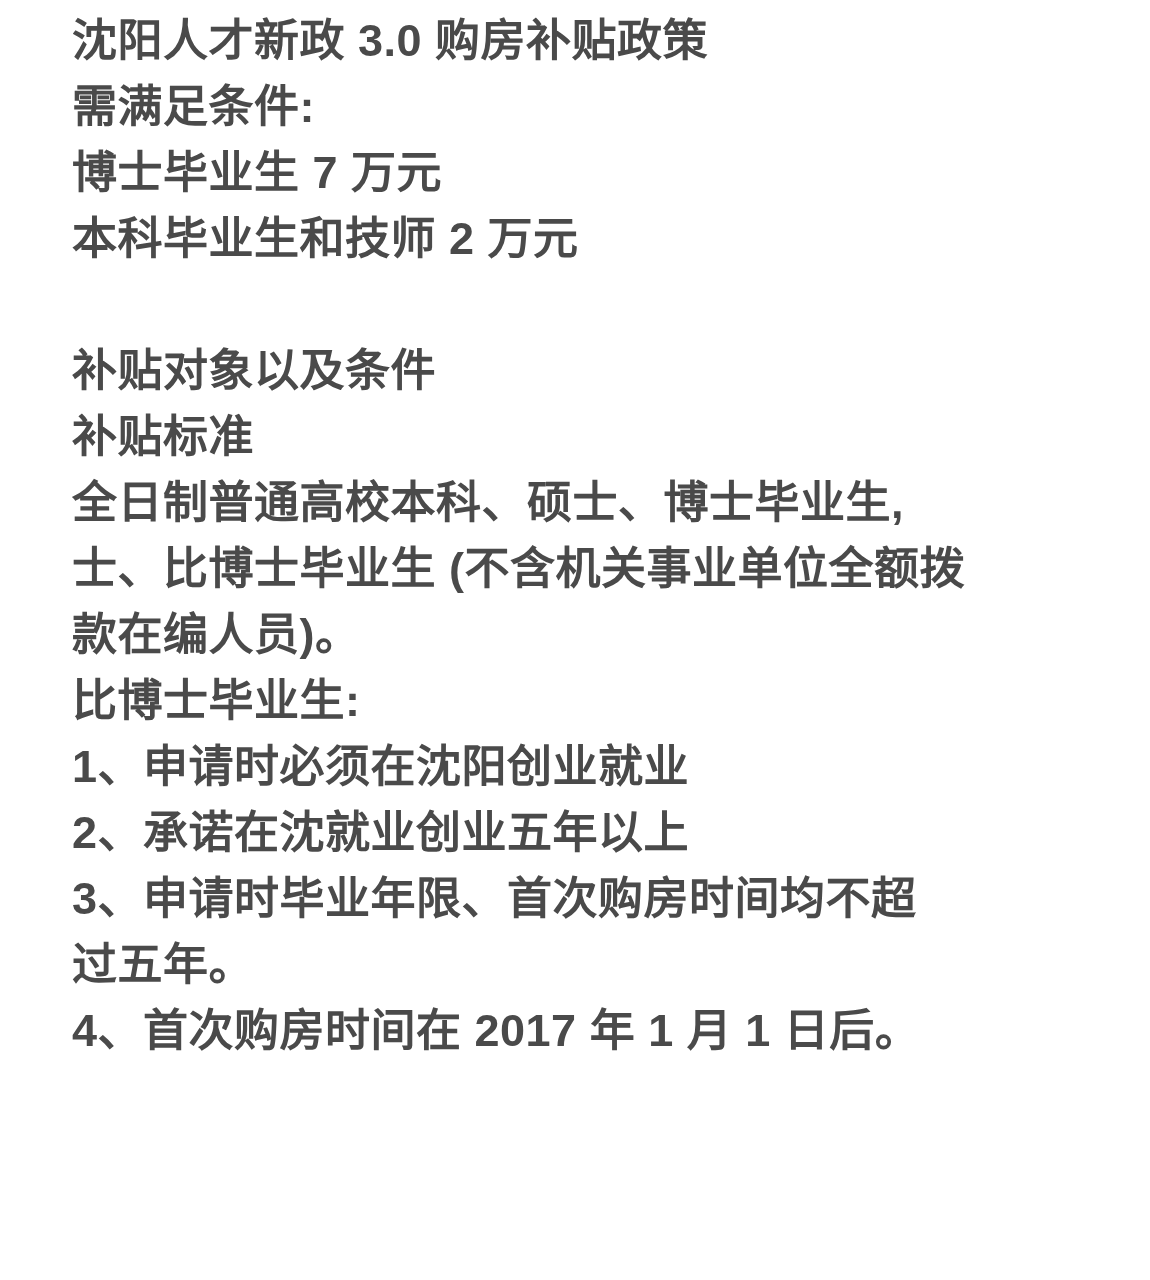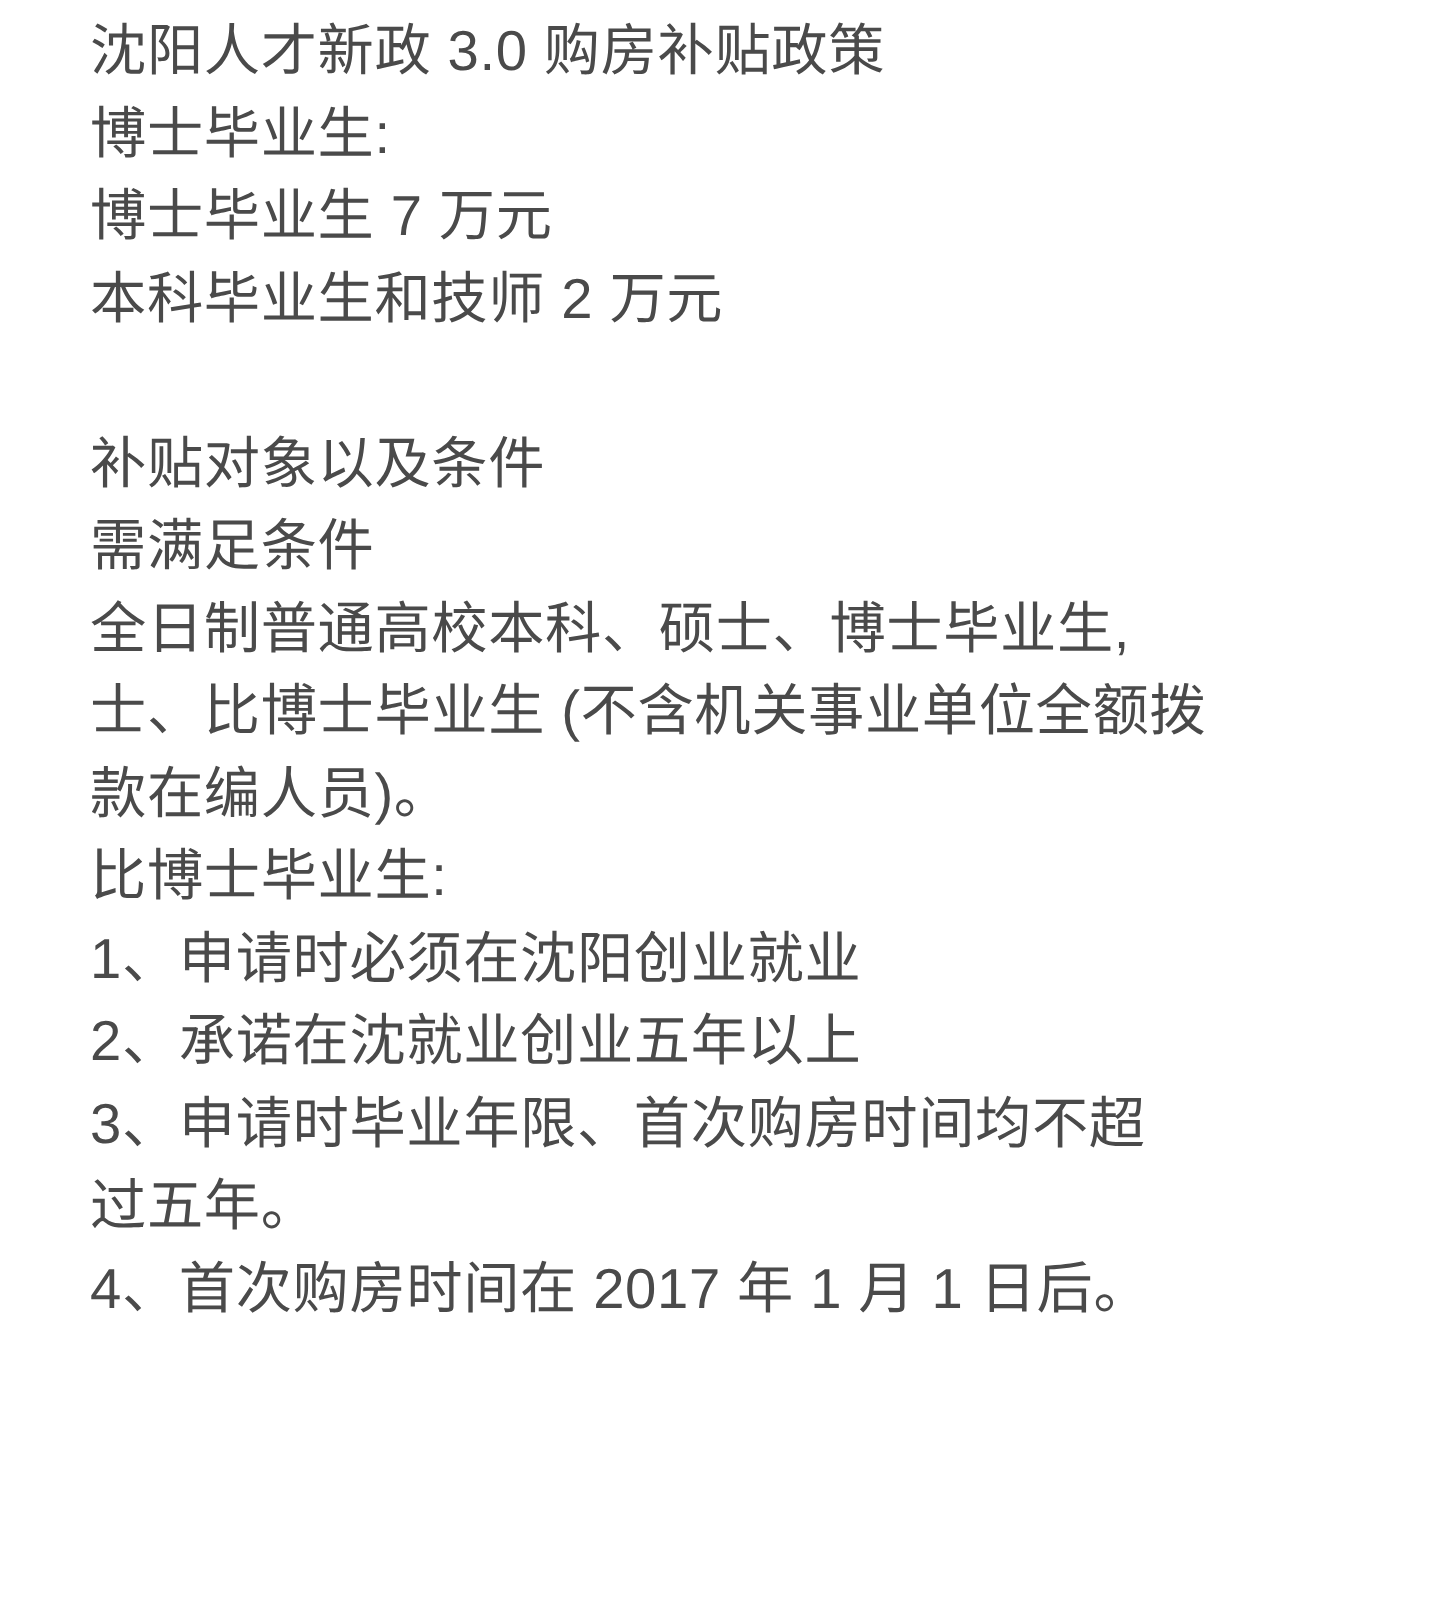--- a/index.html
+++ b/index.html
@@ -19,42 +19,42 @@
     height: 1280px;
     background: #ffffff;
     box-sizing: border-box;
     padding: 8px 70px 0 72px;
   }
   .doc-body {
     color: #4a4a4a;
     font-size: 45px;
     line-height: 66px;
     letter-spacing: 0.5px;
-    font-weight: 400;
+    font-weight: 700;
   }
   .line {
     white-space: pre-wrap;
     word-break: break-all;
   }
   .line.blank {
     height: 66px;
   }
 </style>
 </head>
 <body>
 
 <div class="page">
   <div class="doc-body">
     <div class="line">沈阳人才新政 3.0 购房补贴政策</div>
-    <div class="line">博士毕业生:</div>
+    <div class="line">需满足条件:</div>
     <div class="line">博士毕业生 7 万元</div>
     <div class="line">本科毕业生和技师 2 万元</div>
     <div class="line blank"></div>
     <div class="line">补贴对象以及条件</div>
-    <div class="line">需满足条件</div>
+    <div class="line">补贴标准</div>
     <div class="line">全日制普通高校本科、硕士、博士毕业生,</div>
     <div class="line">士、比博士毕业生 (不含机关事业单位全额拨</div>
     <div class="line">款在编人员)。</div>
     <div class="line">比博士毕业生:</div>
     <div class="line">1、申请时必须在沈阳创业就业</div>
     <div class="line">2、承诺在沈就业创业五年以上</div>
     <div class="line">3、申请时毕业年限、首次购房时间均不超</div>
     <div class="line">过五年。</div>
     <div class="line">4、首次购房时间在 2017 年 1 月 1 日后。</div>
   </div>

